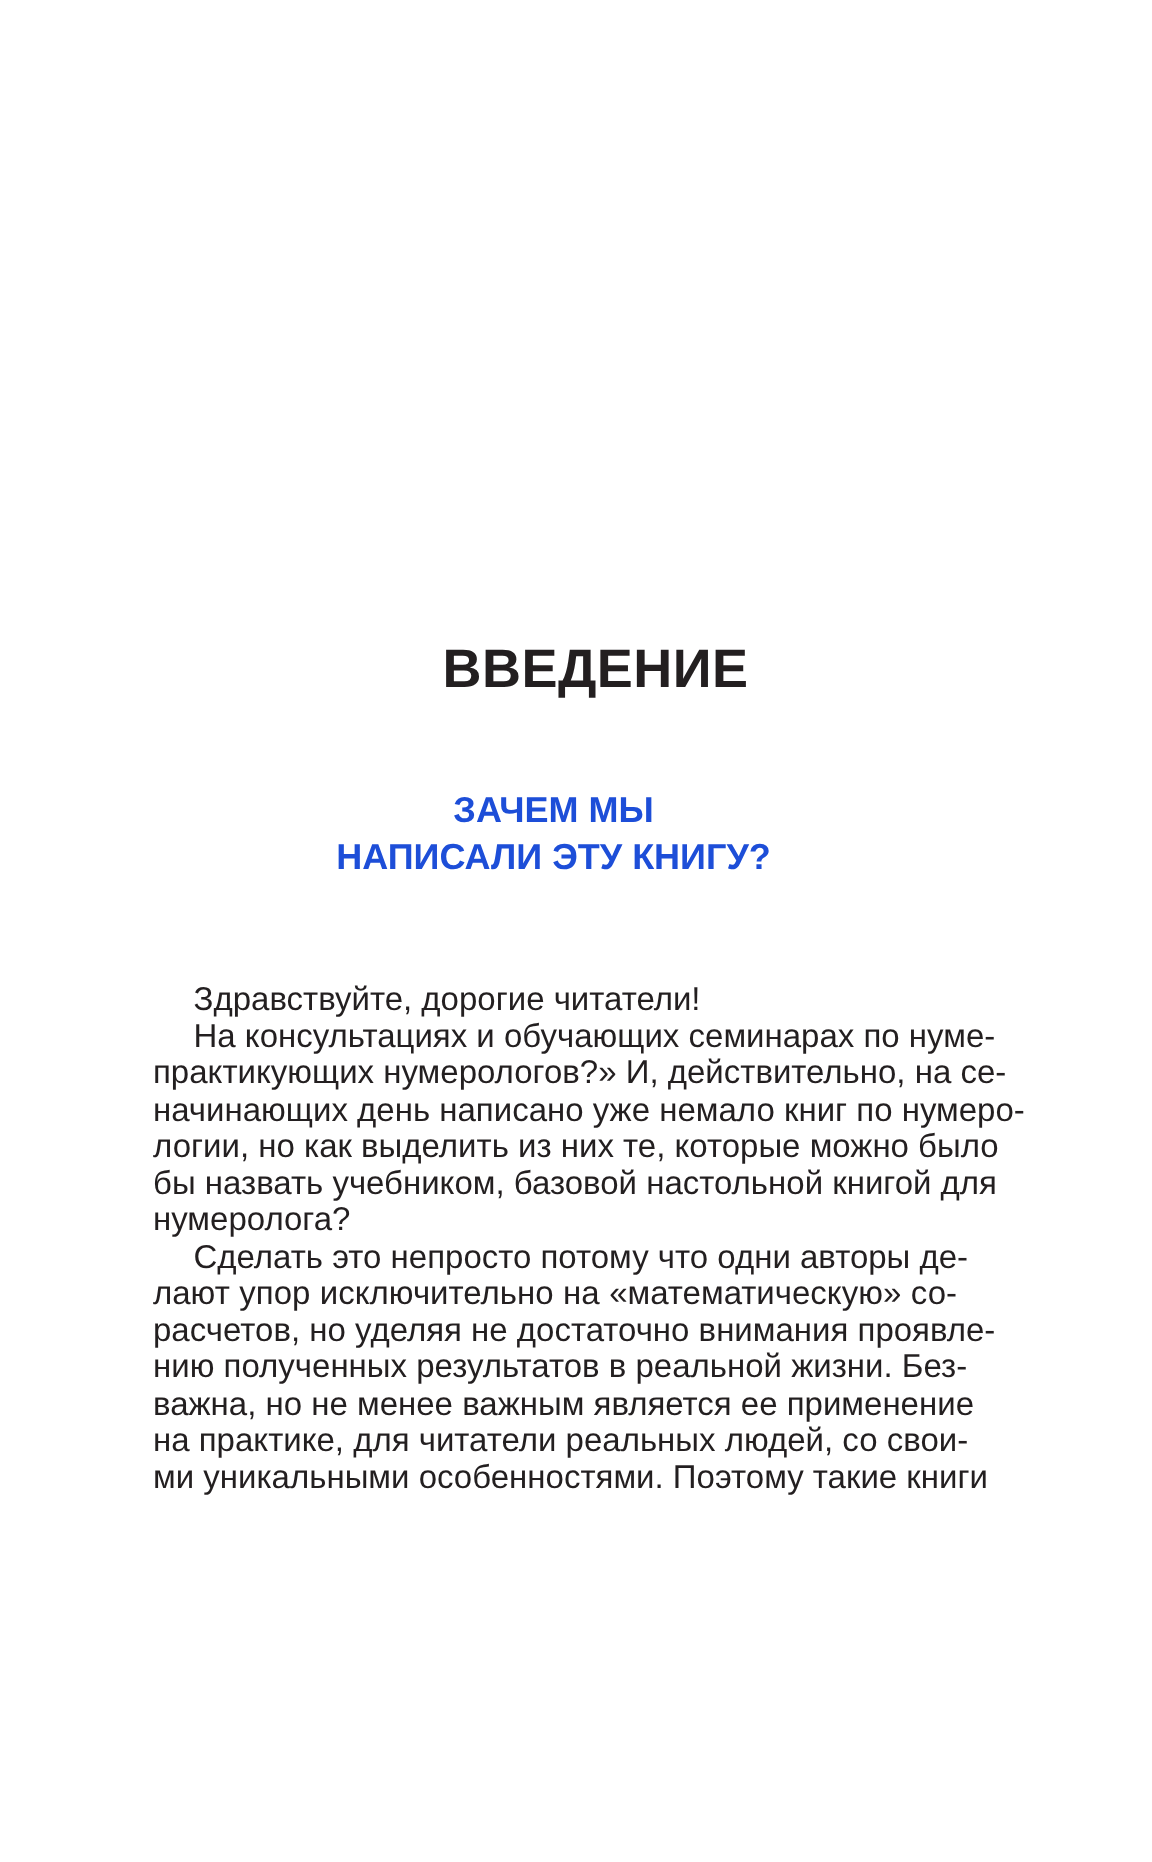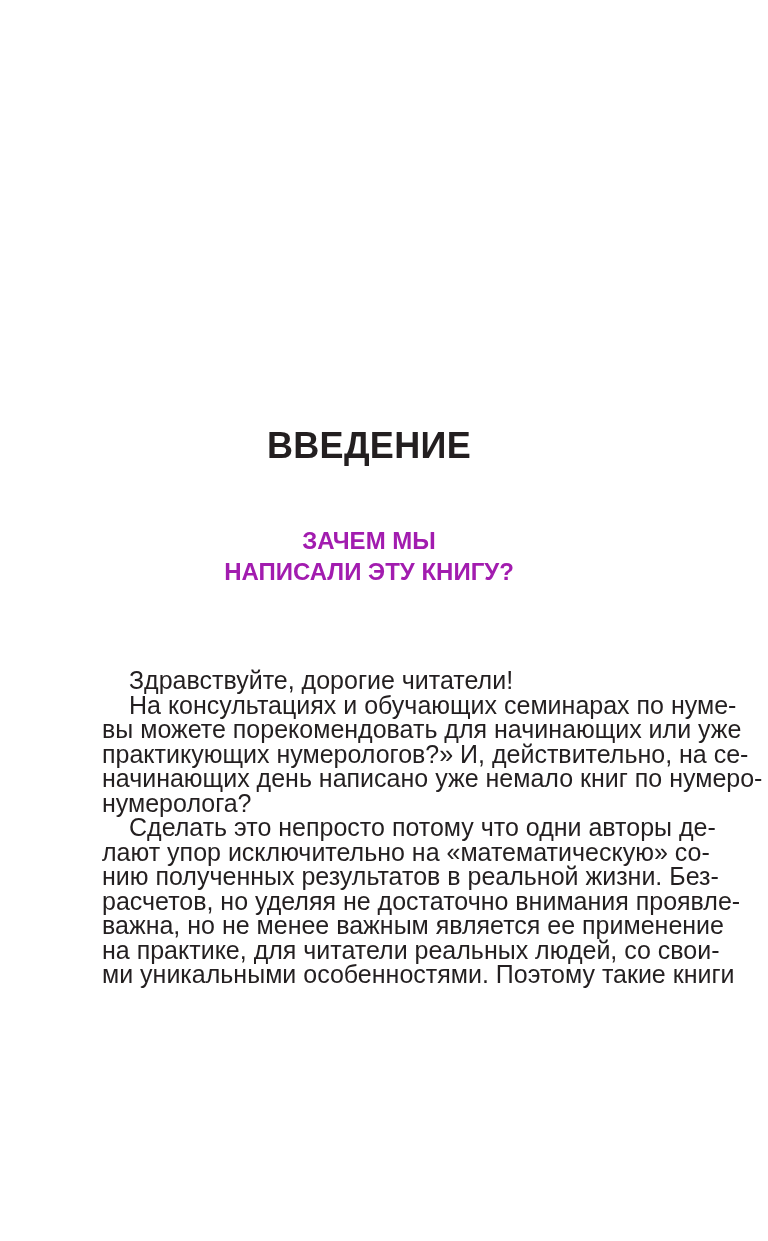--- a/index.html
+++ b/index.html
@@ -26,42 +26,43 @@
       top: 424px;
       left: 0;
       width: 738px;
       text-align: center;
       font-weight: bold;
       font-size: 36px;
       line-height: 44px;
       letter-spacing: 0.3px;
       color: #231f20;
       margin: 0;
+      padding-left: 28px;
     }
     .section-title {
       position: absolute;
       top: 525px;
       left: 0;
       width: 738px;
       text-align: center;
       font-weight: bold;
       font-size: 24px;
       line-height: 31px;
-      color: #a21caf;
+      color: #1d4ed8;
       margin: 0;
     }
     .section-title span {
       display: block;
     }
     .body-text {
       position: absolute;
-      top: 668px;
+      top: 654px;
       left: 102px;
       width: 536px;
-      font-size: 25px;
+      font-size: 22px;
       line-height: 24.5px;
       color: #231f20;
     }
     .line {
       display: block;
       white-space: nowrap;
       text-align: justify;
       text-align-last: justify;
     }
     .line.last {
@@ -78,25 +79,26 @@
   <h1 class="chapter-title">ВВЕДЕНИЕ</h1>
 
   <h2 class="section-title">
     <span>ЗАЧЕМ МЫ</span>
     <span>НАПИСАЛИ ЭТУ КНИГУ?</span>
   </h2>
 
   <div class="body-text">
     <span class="line indent last">Здравствуйте, дорогие читатели!</span>
     <span class="line indent">На консультациях и обучающих семинарах по нуме-</span>
-    <span class="line">вы можете порекомендовать для начинающих или уже</span>
     <span class="line">практикующих нумерологов?» И, действительно, на се-</span>
     <span class="line">начинающих день написано уже немало книг по нумеро-</span>
+    <span class="line">логии, но как выделить из них те, которые можно было</span>
+    <span class="line">бы назвать учебником, базовой настольной книгой для</span>
     <span class="line last">нумеролога?</span>
     <span class="line indent">Сделать это непросто потому что одни авторы де-</span>
     <span class="line">лают упор исключительно на «математическую» со-</span>
+    <span class="line">расчетов, но уделяя не достаточно внимания проявле-</span>
     <span class="line">нию полученных результатов в реальной жизни. Без-</span>
-    <span class="line">расчетов, но уделяя не достаточно внимания проявле-</span>
     <span class="line">важна, но не менее важным является ее применение</span>
     <span class="line">на практике, для читатели реальных людей, со свои-</span>
     <span class="line">ми уникальными особенностями. Поэтому такие книги</span>
   </div>
 </div>
 
 </body></html>

